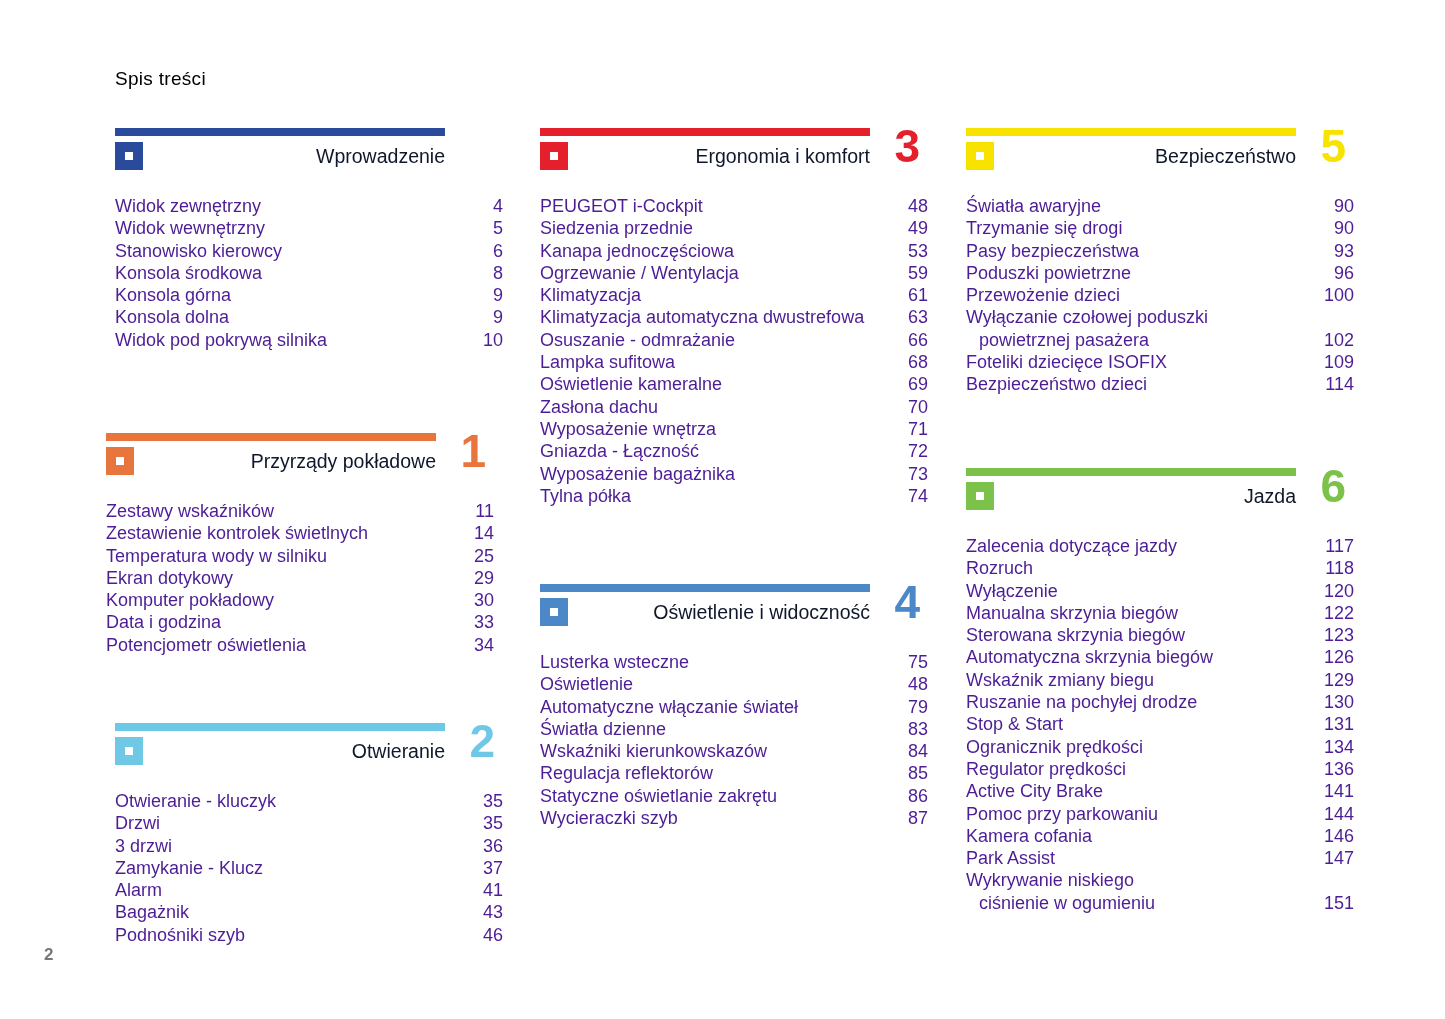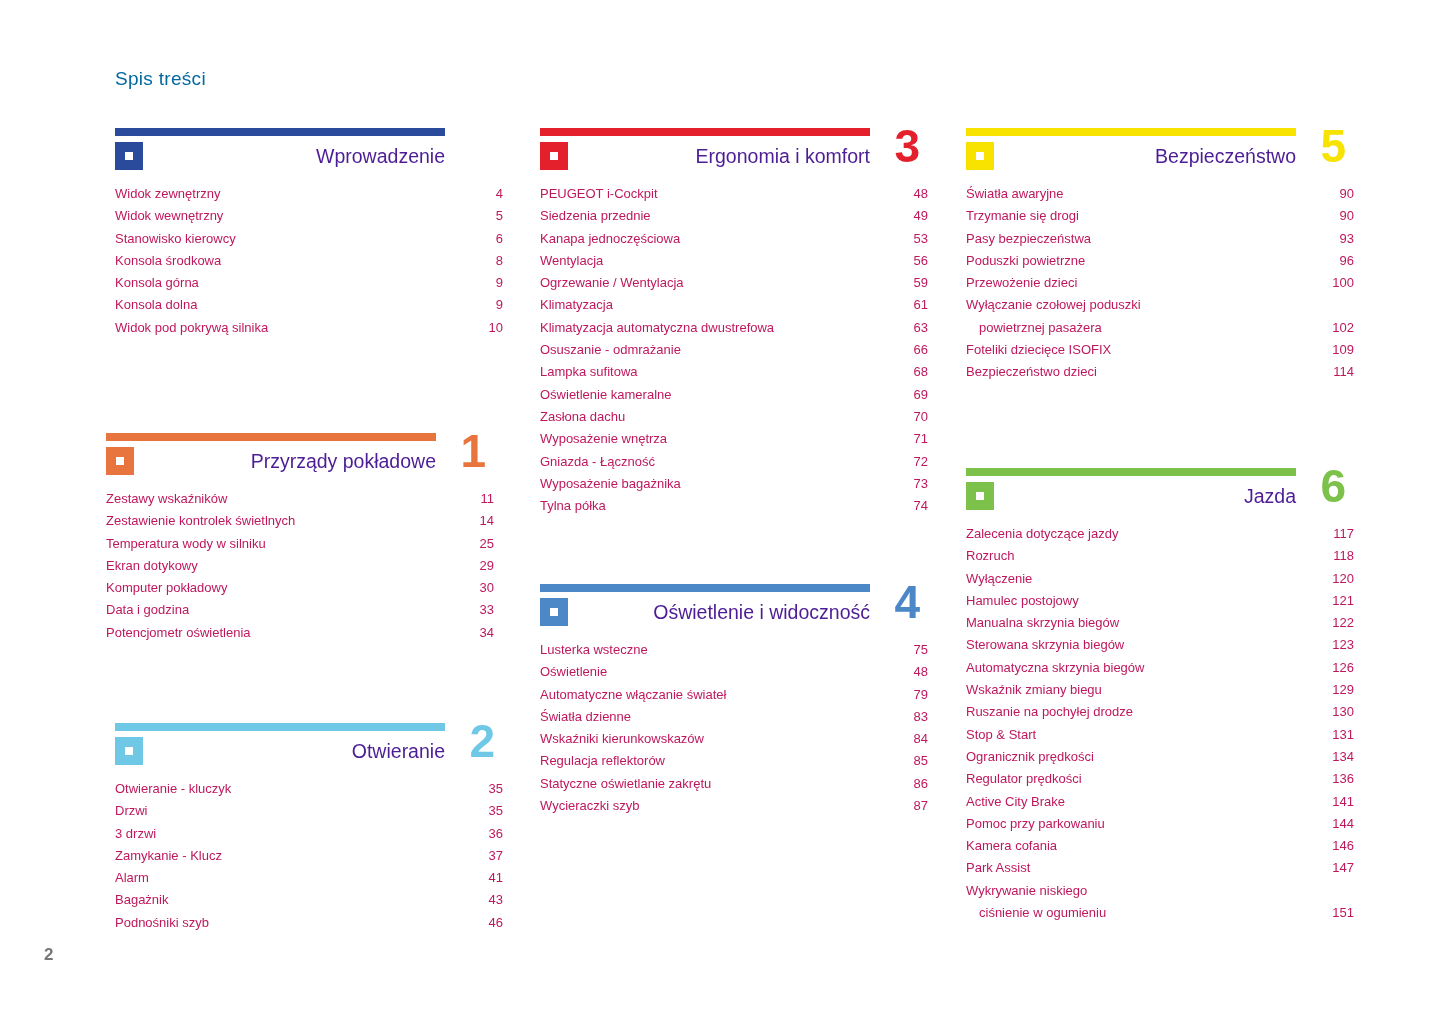--- a/index.html
+++ b/index.html
@@ -7,43 +7,43 @@
   body {
     width: 1445px; height: 1019px;
     position: relative;
     font-family: "Liberation Sans", sans-serif;
     overflow: hidden;
   }
   .page { position: absolute; inset: 0; background: #ffffff; }
 
   .page-title {
     position: absolute; left: 115px; top: 68px;
-    font-size: 19px; color: #0369a1; letter-spacing: 0.3px;
+    font-size: 19px; color: #000000; letter-spacing: 0.3px;
   }
 
   .toc-section { position: absolute; width: 388px; }
   .bar { width: 330px; height: 8px; background: var(--c); }
   .head { position: relative; margin-top: 6px; width: 330px; height: 28px; }
   .chip { position: absolute; left: 0; top: 0; width: 28px; height: 28px; background: var(--c); }
   .chip::after {
     content: ""; position: absolute; left: 10px; top: 10px;
     width: 8px; height: 8px; background: #ffffff;
   }
   .sec-title {
     position: absolute; right: 0; top: 0;
-    line-height: 28px; font-size: 19.5px; color: #4c1d95;
+    line-height: 28px; font-size: 19.5px; color: #0f172a;
   }
   .chapter-num {
     position: absolute; right: 8px; top: -5px;
     font-size: 46px; font-weight: bold; line-height: 1;
     color: var(--c);
   }
   .entries {
-    margin-top: 13px; width: 388px;
-    font-size: 13px; color: #be185d;
+    margin-top: 25px; width: 388px;
+    font-size: 18px; color: #4c1d95;
   }
   .row { display: flex; line-height: 22.3px; }
   .row .lbl { flex: 1; white-space: nowrap; }
   .row.indent .lbl { padding-left: 13px; }
   .row .pg { text-align: right; padding-left: 6px; }
 
   .footer-num {
     position: absolute; left: 44px; top: 945px;
     font-size: 17px; font-weight: bold; color: #767676;
   }
@@ -186,24 +186,20 @@
         </div>
         <div class="row">
           <span class="lbl">Siedzenia przednie</span>
           <span class="pg">49</span>
         </div>
         <div class="row">
           <span class="lbl">Kanapa jednoczęściowa</span>
           <span class="pg">53</span>
         </div>
         <div class="row">
-          <span class="lbl">Wentylacja</span>
-          <span class="pg">56</span>
-        </div>
-        <div class="row">
           <span class="lbl">Ogrzewanie / Wentylacja</span>
           <span class="pg">59</span>
         </div>
         <div class="row">
           <span class="lbl">Klimatyzacja</span>
           <span class="pg">61</span>
         </div>
         <div class="row">
           <span class="lbl">Klimatyzacja automatyczna dwustrefowa</span>
           <span class="pg">63</span>
@@ -347,24 +343,20 @@
         </div>
         <div class="row">
           <span class="lbl">Rozruch</span>
           <span class="pg">118</span>
         </div>
         <div class="row">
           <span class="lbl">Wyłączenie</span>
           <span class="pg">120</span>
         </div>
         <div class="row">
-          <span class="lbl">Hamulec postojowy</span>
-          <span class="pg">121</span>
-        </div>
-        <div class="row">
           <span class="lbl">Manualna skrzynia biegów</span>
           <span class="pg">122</span>
         </div>
         <div class="row">
           <span class="lbl">Sterowana skrzynia biegów</span>
           <span class="pg">123</span>
         </div>
         <div class="row">
           <span class="lbl">Automatyczna skrzynia biegów</span>
           <span class="pg">126</span>

